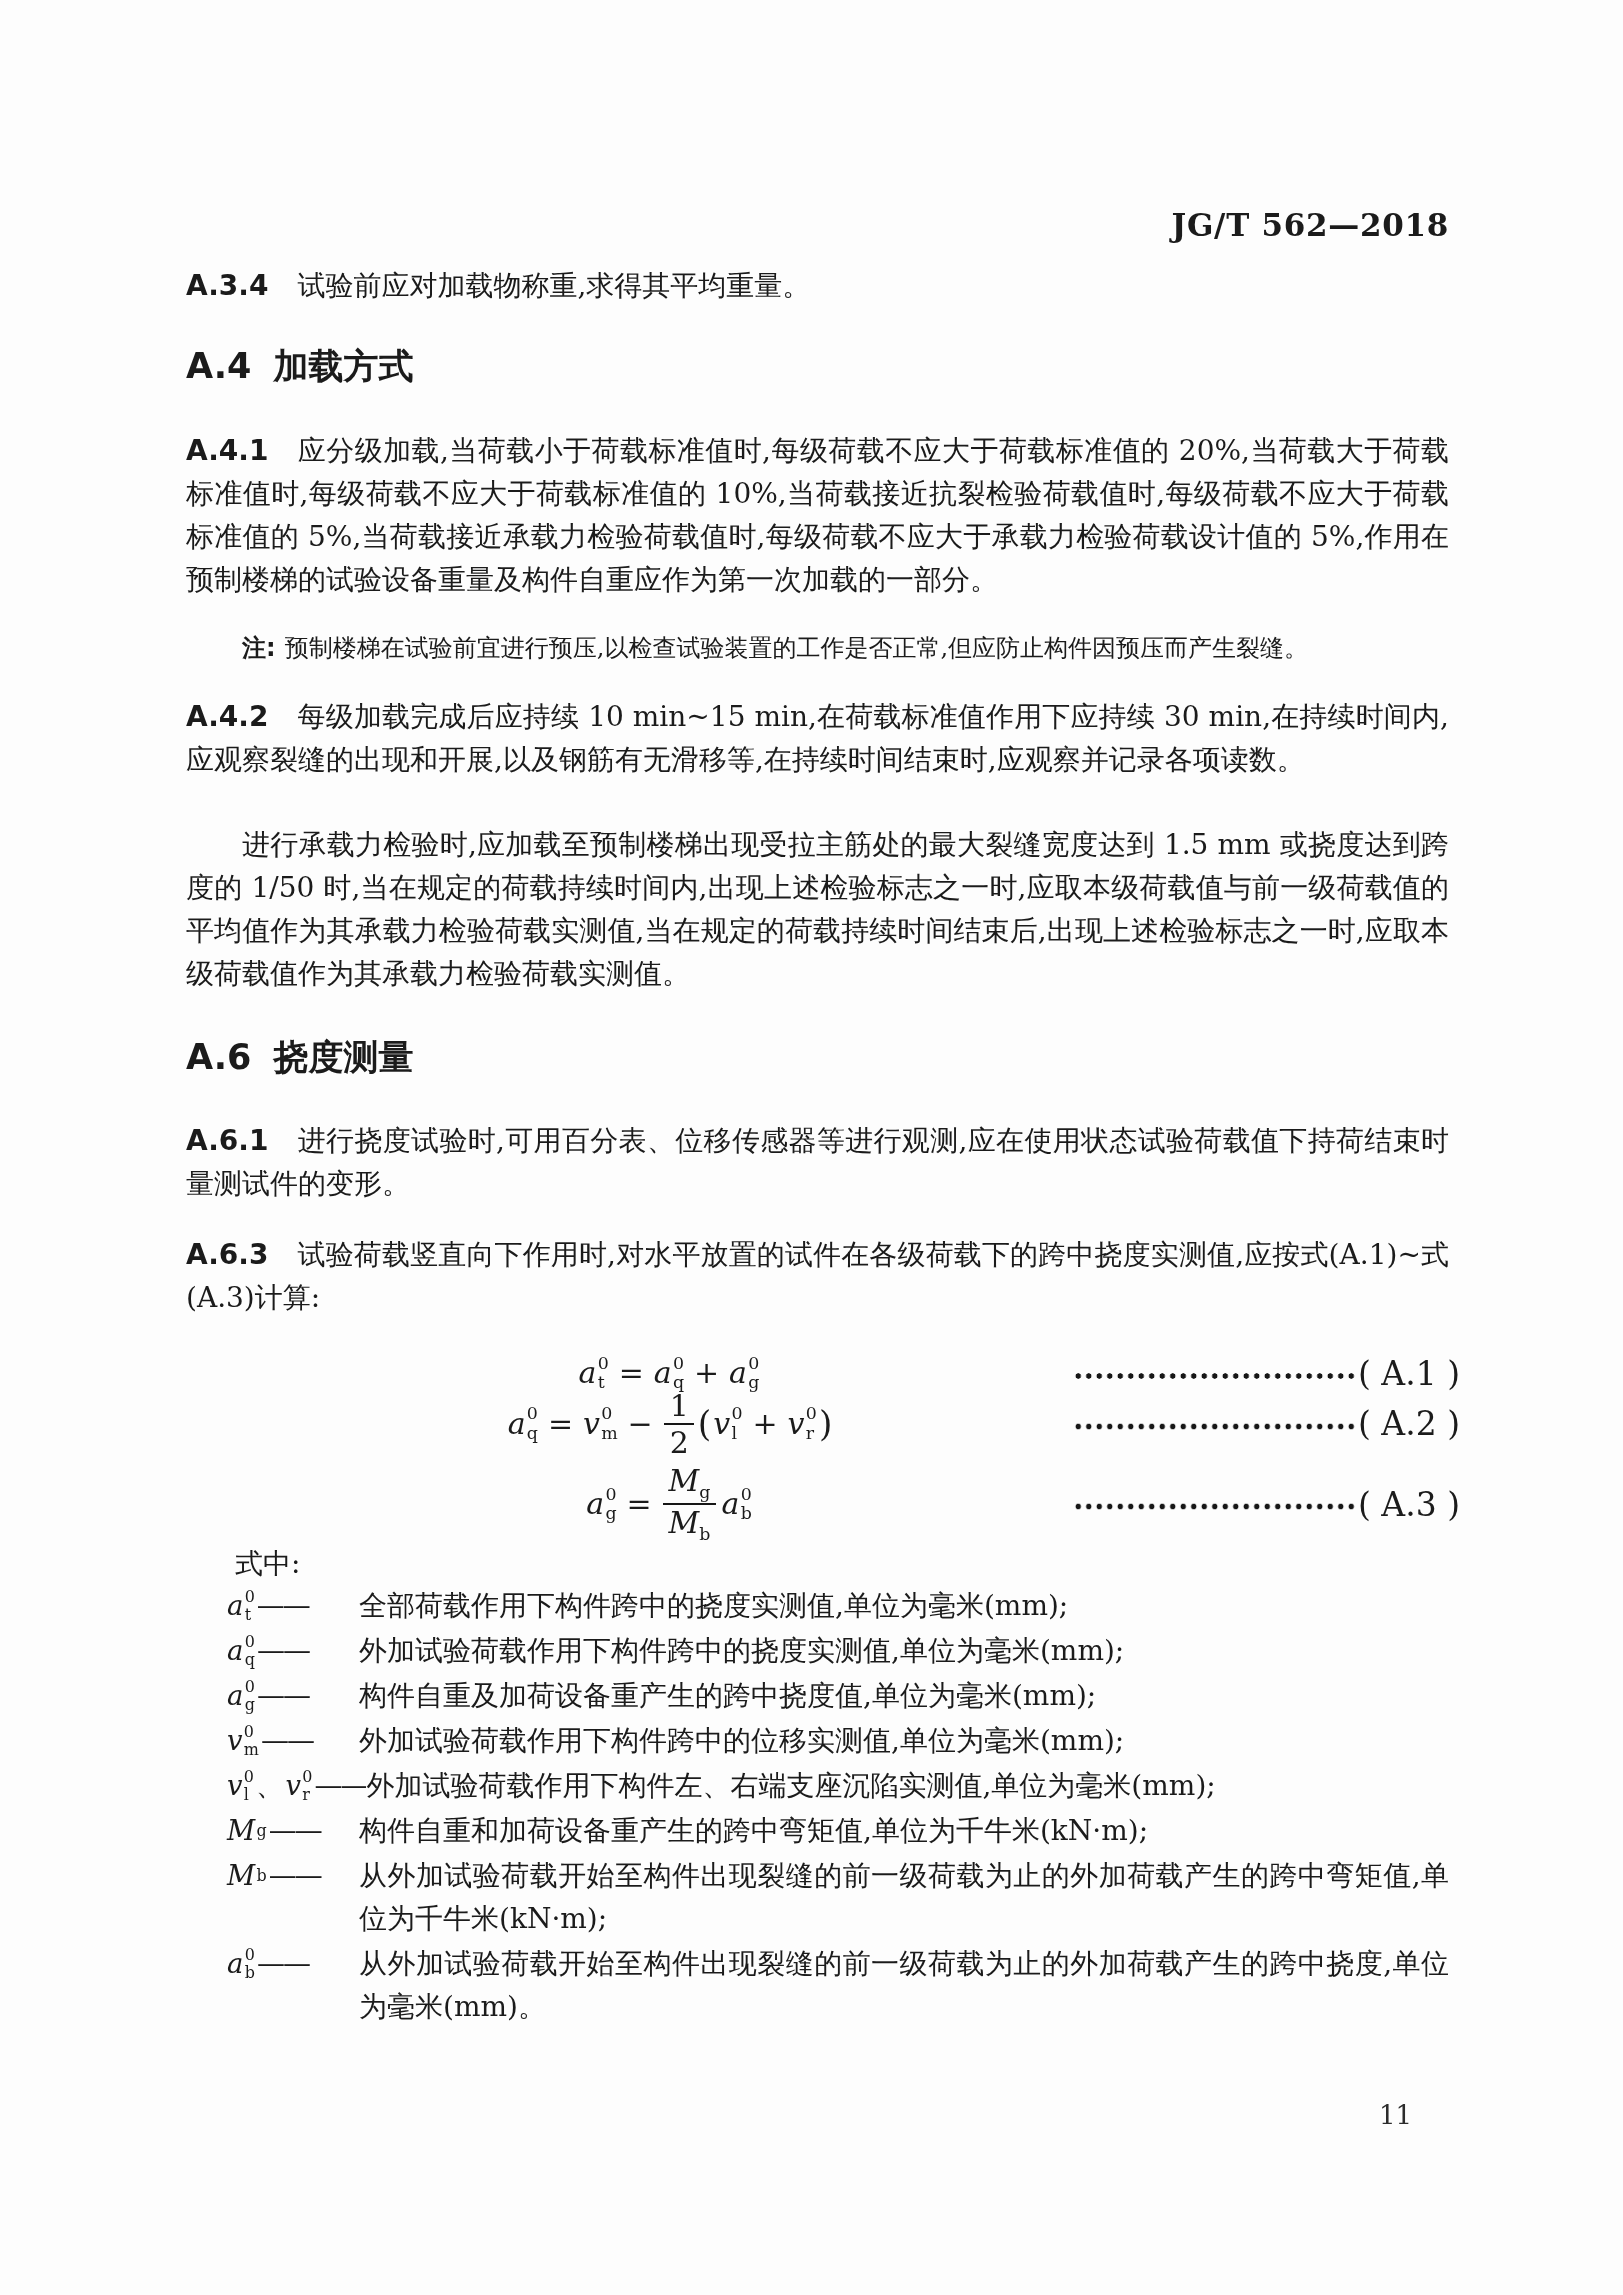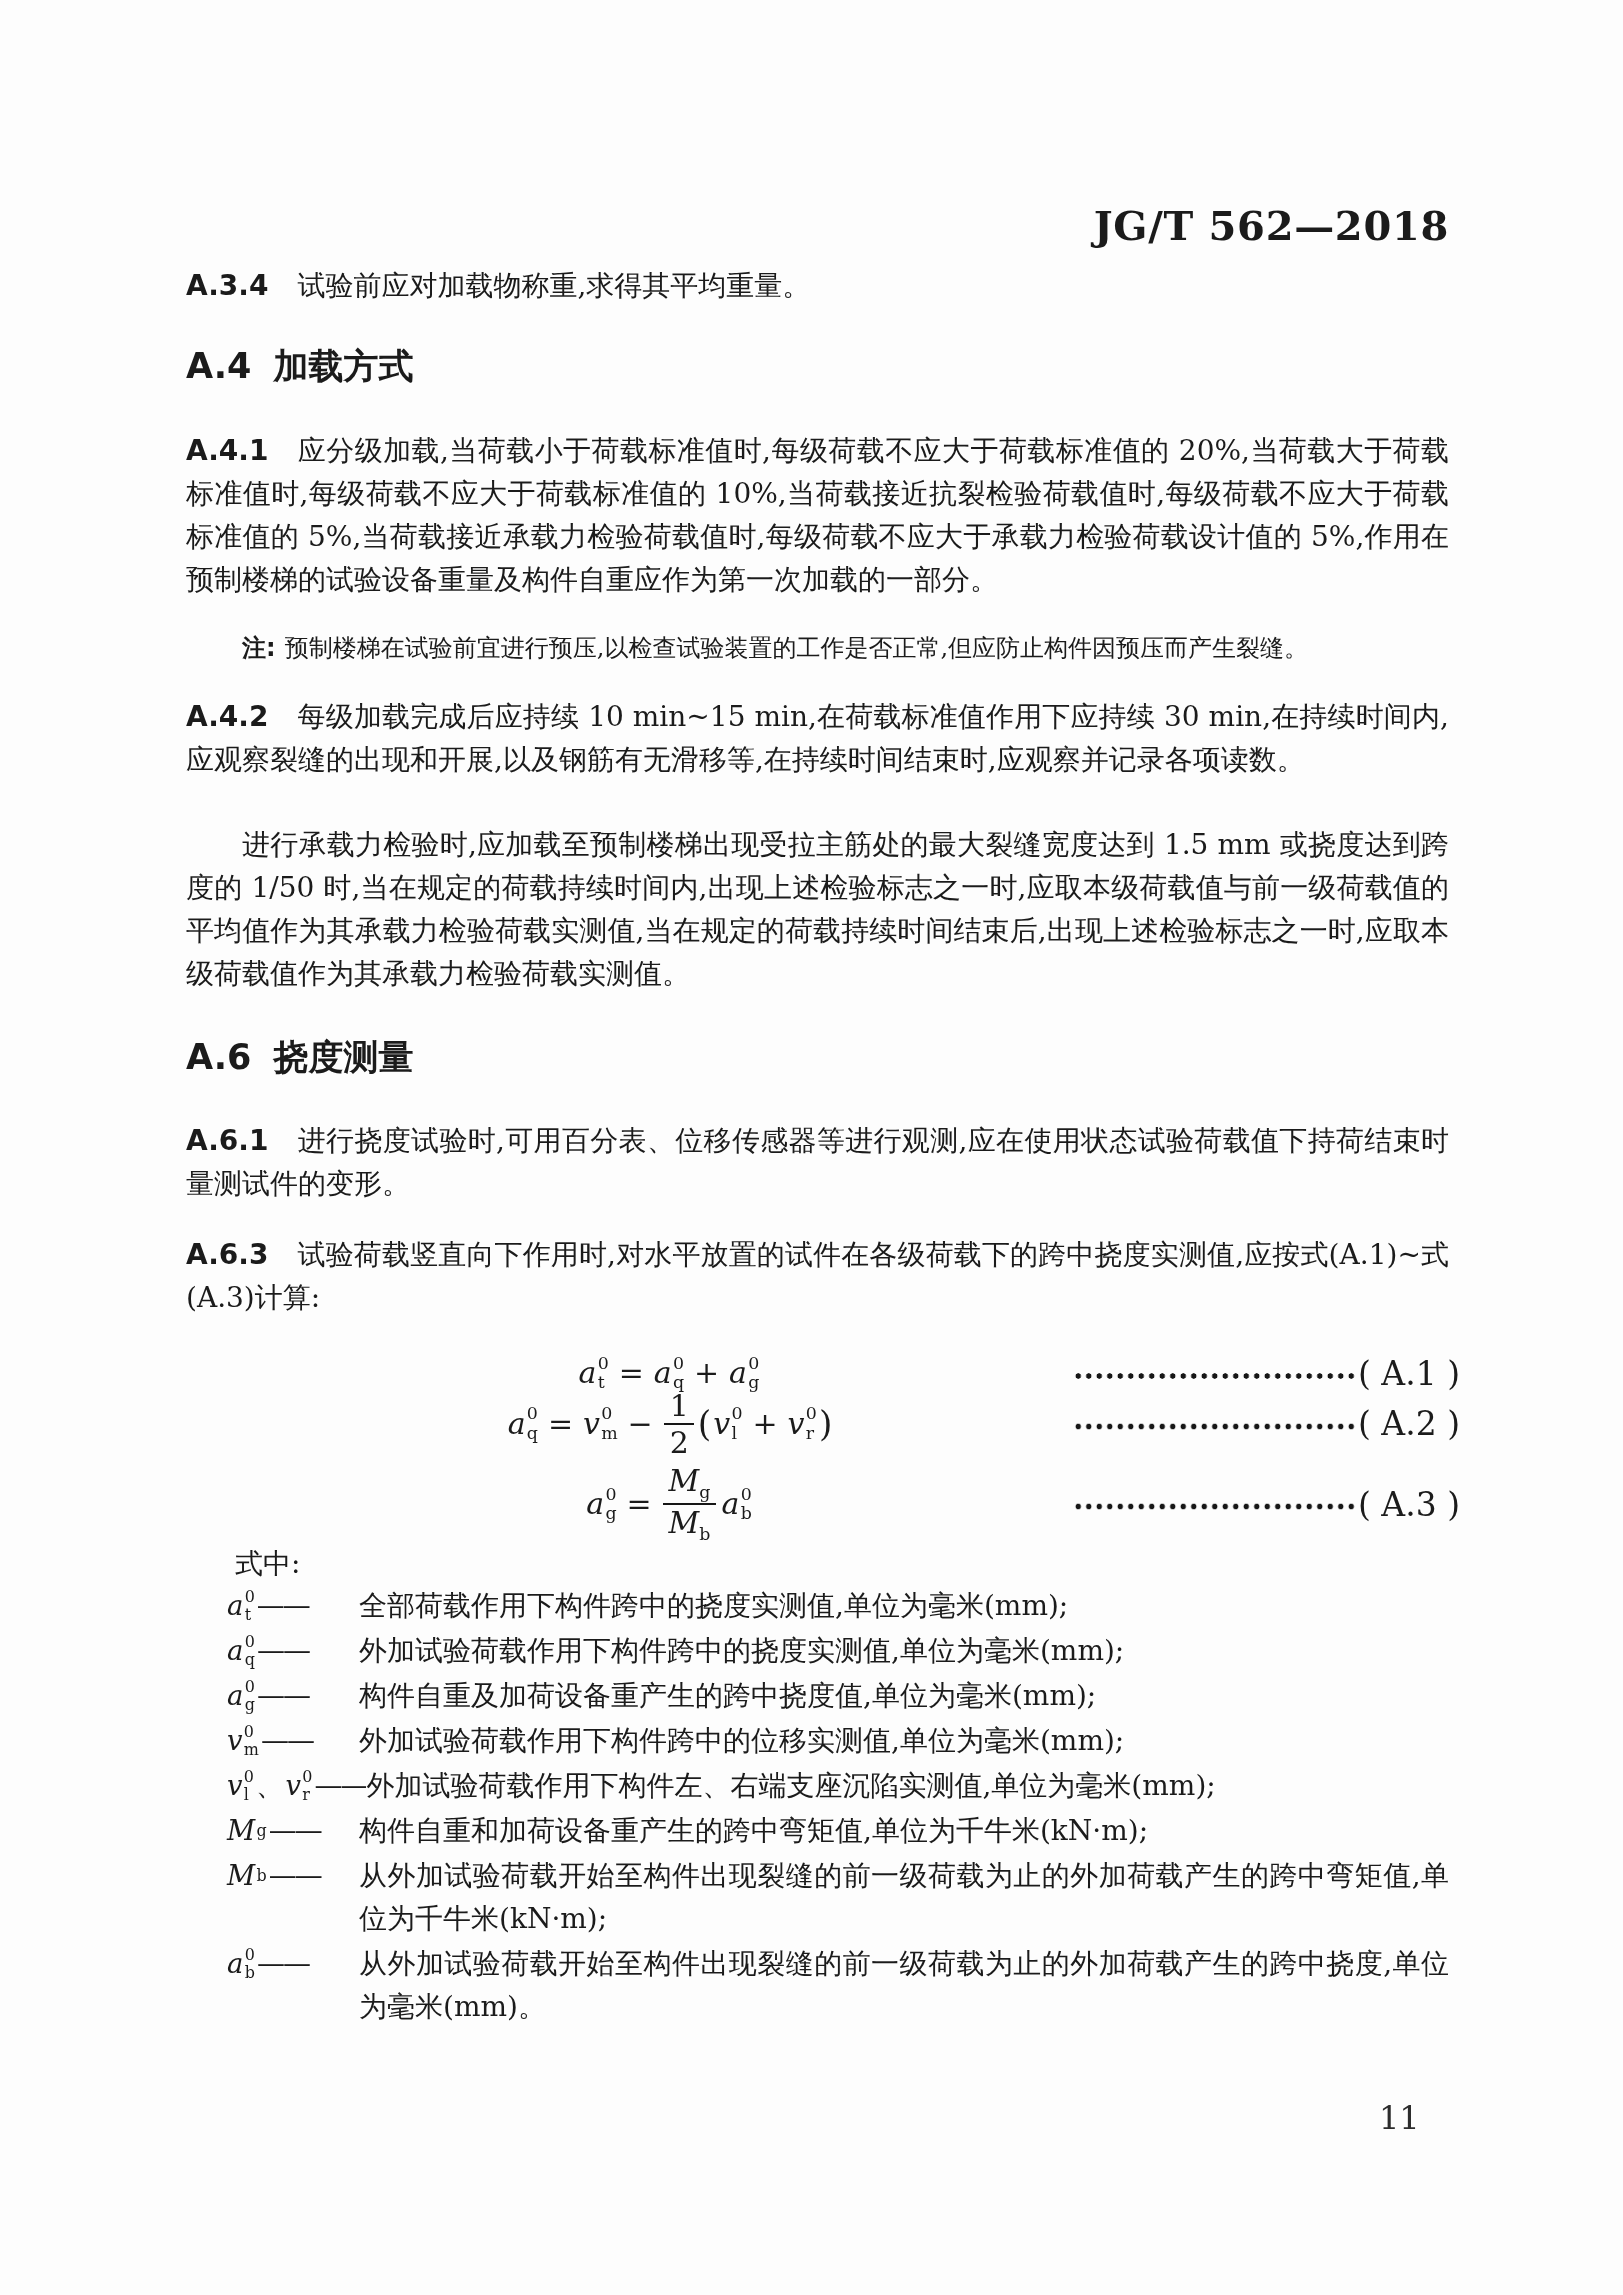--- a/index.html
+++ b/index.html
@@ -12,21 +12,21 @@
     font-size:28px;
     line-height:43px;
     overflow:hidden;
   }
   .content{padding:0 174px 0 186px;}
   .doc-header{
     margin-top:205px;
     text-align:right;
     font-family:"DejaVu Serif",serif;
     font-weight:bold;
-    font-size:40px;
+    font-size:31px;
     line-height:41px;
     letter-spacing:0.7px;
   }
   .para{text-align:justify;}
   .cl-num{
     font-family:"DejaVu Sans","Liberation Sans",sans-serif;
     font-weight:bold;
     margin-right:29px;
     white-space:nowrap;
   }
@@ -105,21 +105,21 @@
     padding-left:39px;box-sizing:border-box;
   }
   .def-sym{white-space:nowrap;font-size:27.5px;}
   .def-dash{
     flex:1;min-width:0;overflow:hidden;white-space:nowrap;
     letter-spacing:-2px;
   }
   .def-text{flex:1;text-align:justify;}
   .page-number{
     position:absolute;left:1379px;top:2102px;
-    font-size:32px;color:#2c2c2c;line-height:1;
+    font-size:26px;color:#2c2c2c;line-height:1;
   }
 </style>
 </head>
 <body>
 
 <div class="page">
   <div class="content">
 
     <div class="doc-header">JG/T 562—2018</div>
 

